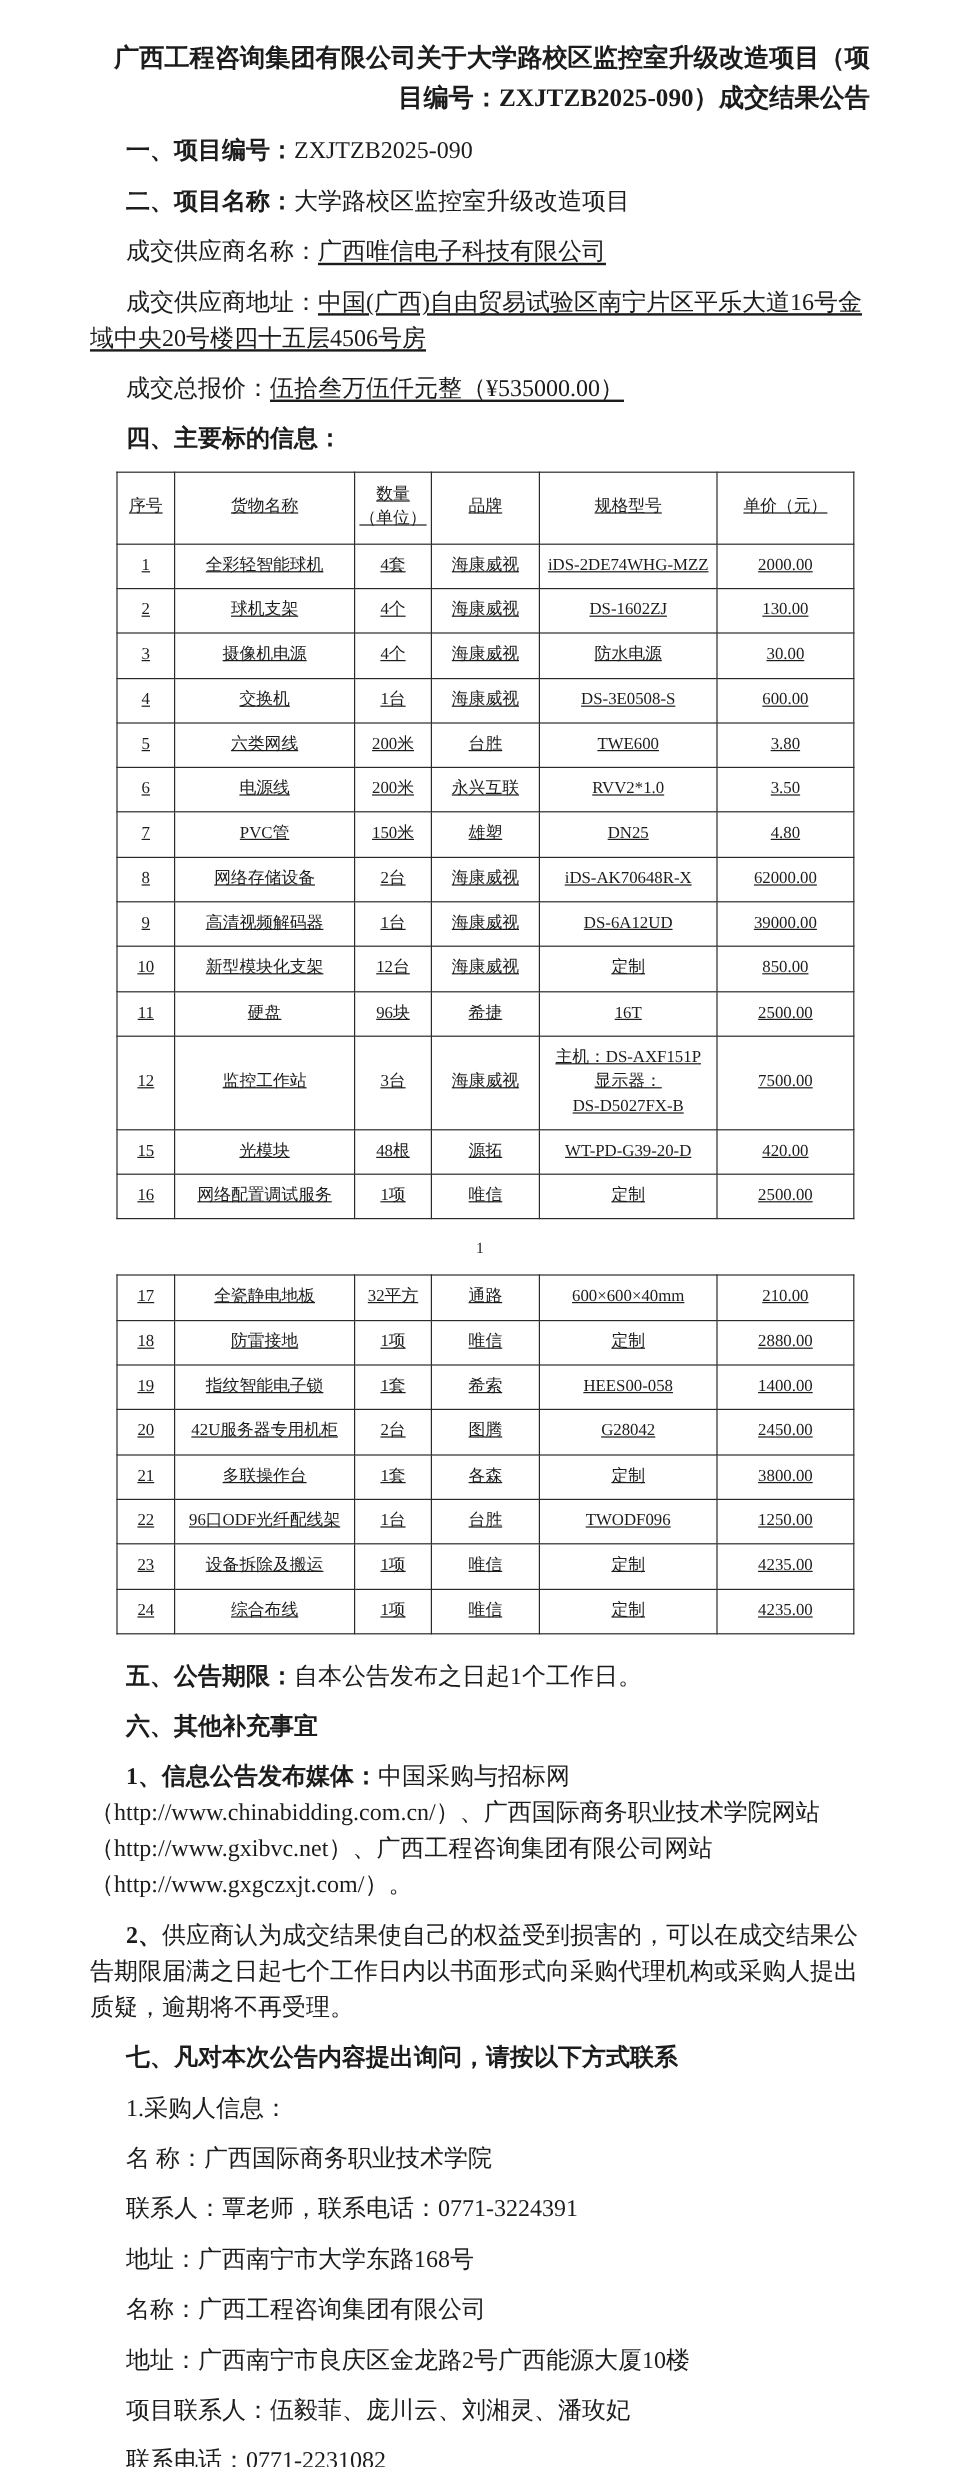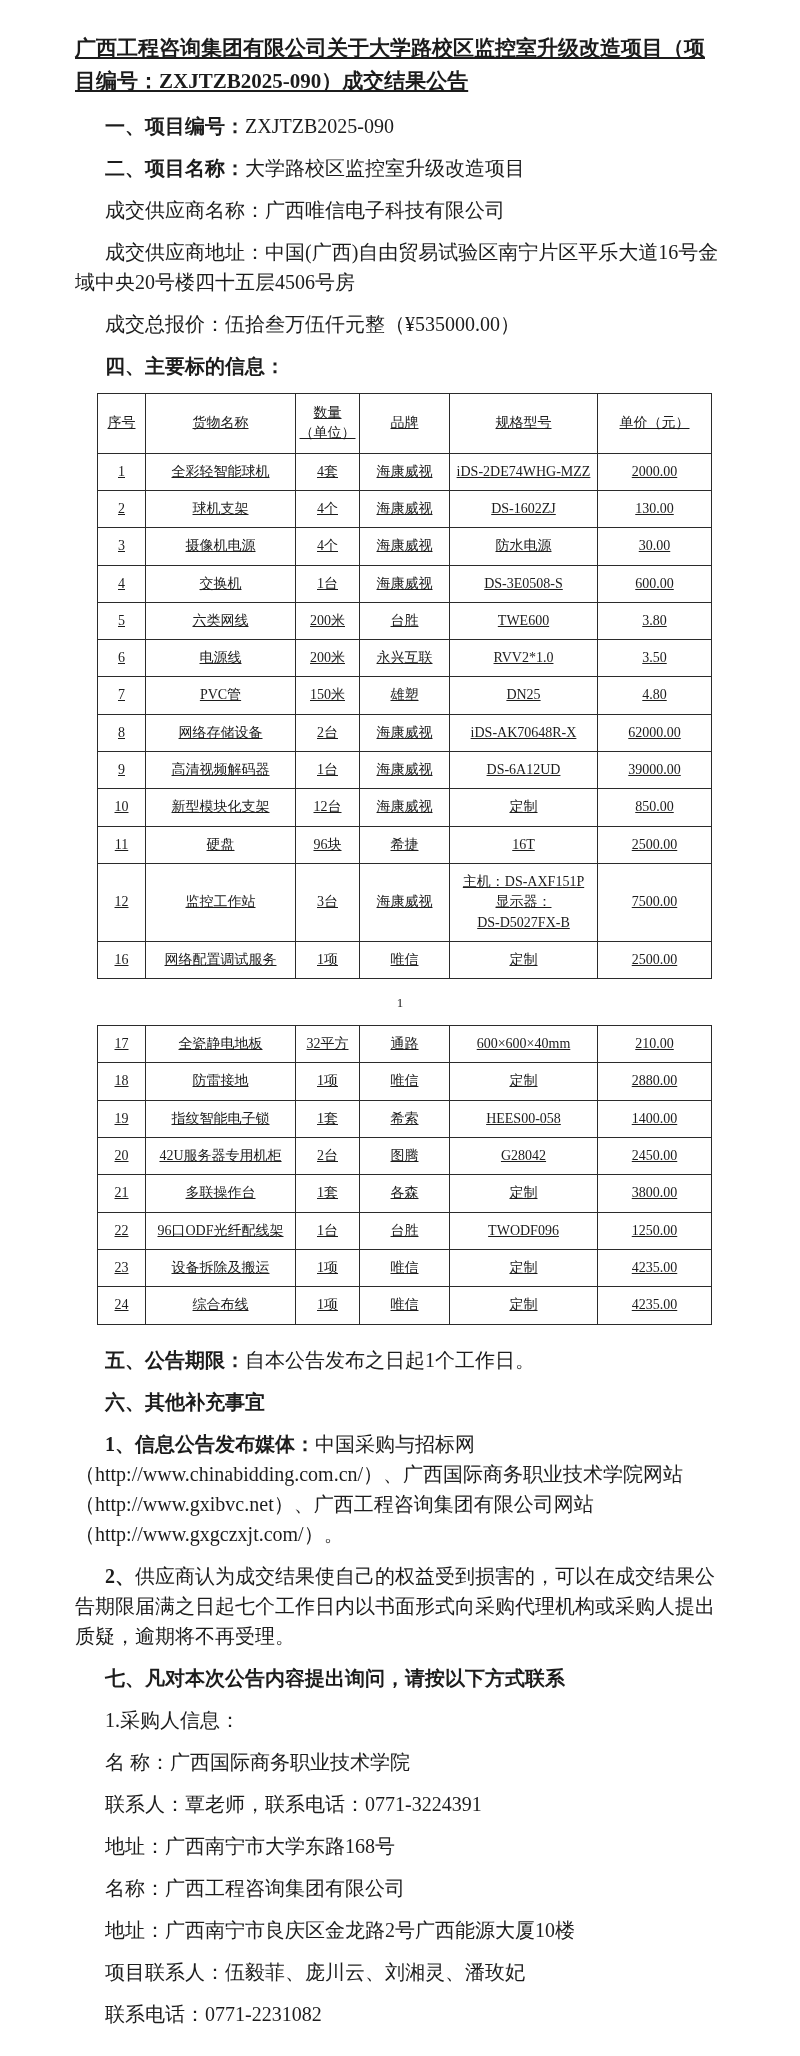--- a/index.html
+++ b/index.html
@@ -11,33 +11,32 @@
   }
   .page {
     width: 800px;
     min-height: 2056px;
     padding: 26px 75px 20px 75px;
     background: #ffffff;
   }
   .title {
     font-size: 21px;
     font-weight: bold;
-    text-align: left;
+    text-align: right;
     line-height: 1.55;
     margin: 6px 0 14px 0;
-    text-decoration: underline;
   }
   p.line {
     font-size: 20px;
     line-height: 1.5;
     margin: 12px 0;
     text-indent: 30px;
   }
   .b { font-weight: bold; }
-  .u { text-underline-offset: 3px; }
+  .u { text-decoration: underline; text-underline-offset: 3px; }
   table.items {
     border-collapse: collapse;
     width: 614px;
     margin: 6px 0 0 22px;
     table-layout: fixed;
     text-decoration: underline;
   }
   table.items th, table.items td {
     border: 1px solid #2b2b2b;
     font-size: 14px;
@@ -196,20 +195,28 @@
           <td>12</td>
           <td>监控工作站</td>
           <td>3台</td>
           <td>海康威视</td>
           <td>主机：DS-AXF151P
 显示器：
 DS-D5027FX-B</td>
           <td>7500.00</td>
         </tr>
         <tr>
+          <td>15</td>
+          <td>光模块</td>
+          <td>48根</td>
+          <td>源拓</td>
+          <td>WT-PD-G39-20-D</td>
+          <td>420.00</td>
+        </tr>
+        <tr>
           <td>16</td>
           <td>网络配置调试服务</td>
           <td>1项</td>
           <td>唯信</td>
           <td>定制</td>
           <td>2500.00</td>
         </tr>
       </tbody>
   </table>
 

